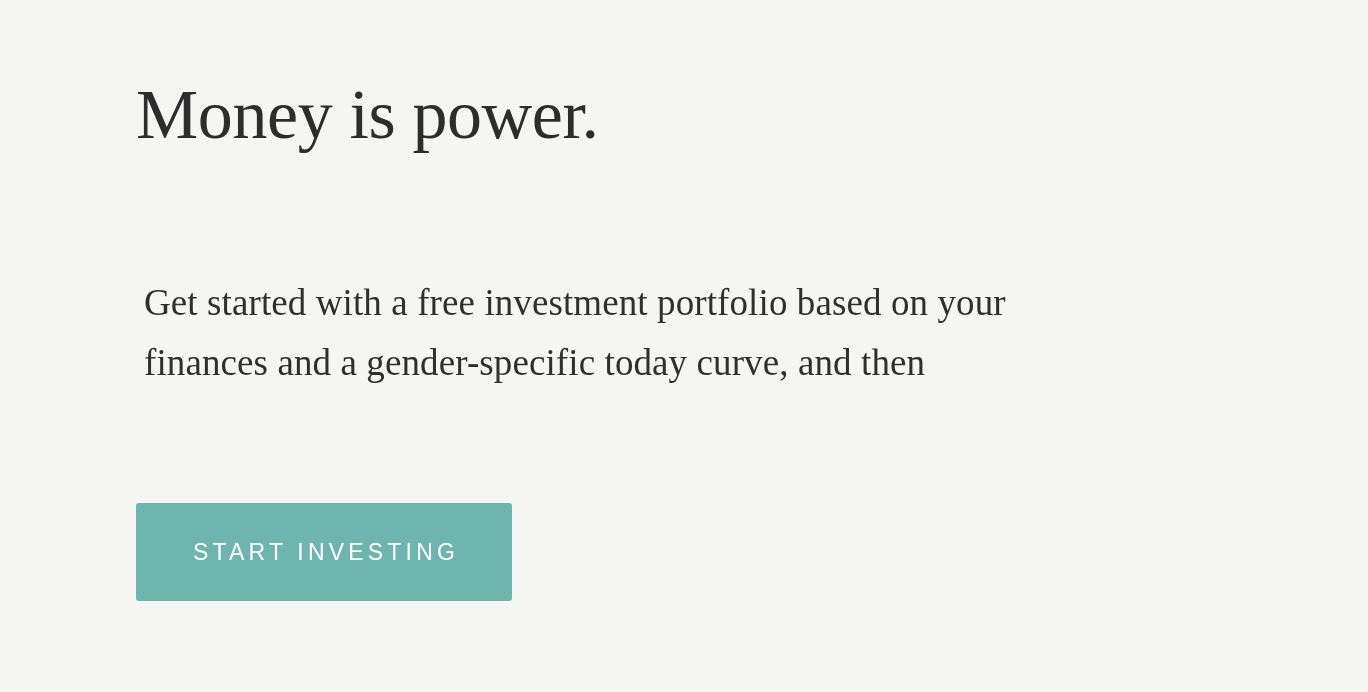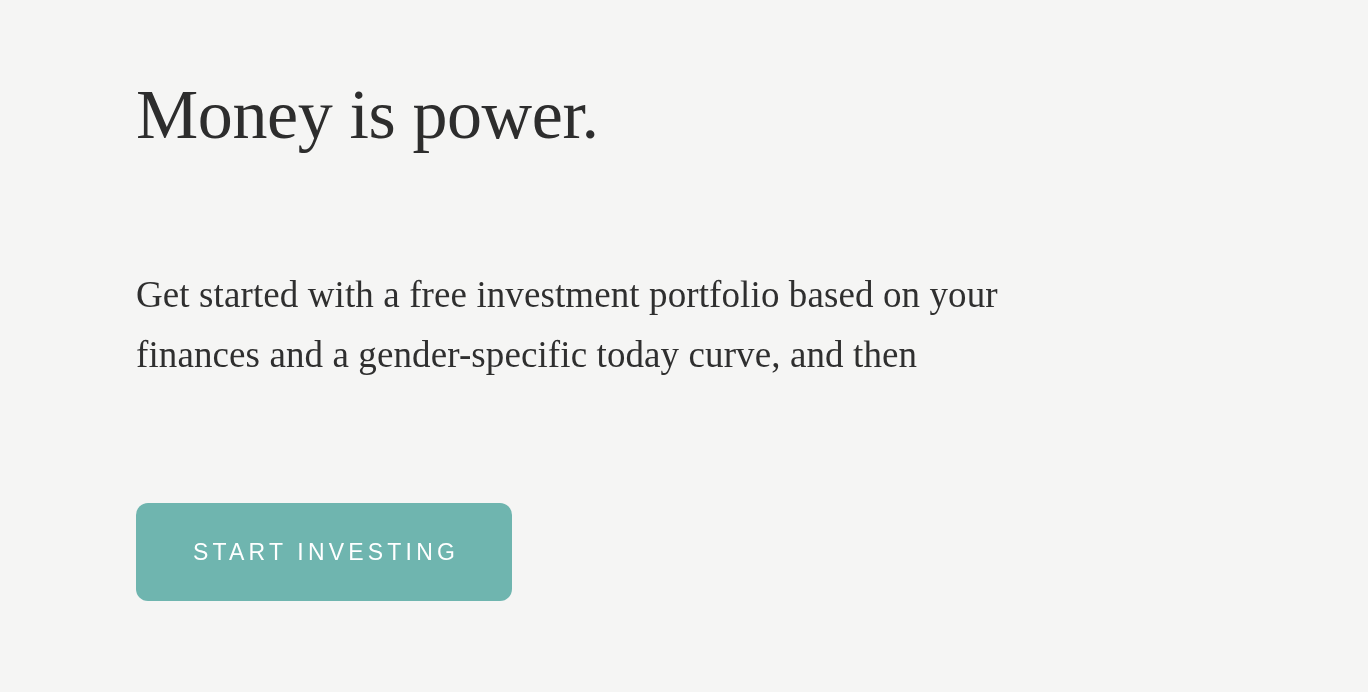--- a/index.html
+++ b/index.html
@@ -61,21 +61,21 @@
   .headline-line-2 {
     font-style: italic;
     letter-spacing: 0px;
   }
 
   
   .body-copy {
     position: absolute;
     left: 0;
     top: 265px;
-    margin: 0;
+    margin: 8px;
     padding: 0;
     width: 1110px;
     font-family: "Liberation Serif", "DejaVu Serif", serif;
     font-size: 37px;
     line-height: 60px;
     font-weight: 400;
     letter-spacing: 0.1px;
     color: #2f2f2f;
   }
 
@@ -90,21 +90,21 @@
     left: 0;
     top: 503px;
     width: 376px;
     height: 98px;
     box-sizing: border-box;
     display: flex;
     align-items: center;
     justify-content: center;
     background: #6fb5af;
     border: none;
-    border-radius: 12px;
+    border-radius: 3px;
     padding: 0;
     cursor: pointer;
     text-decoration: none;
   }
 
   .cta-label {
     font-family: "Liberation Sans", "DejaVu Sans", sans-serif;
     font-size: 23px;
     font-weight: 400;
     letter-spacing: 4.2px;

